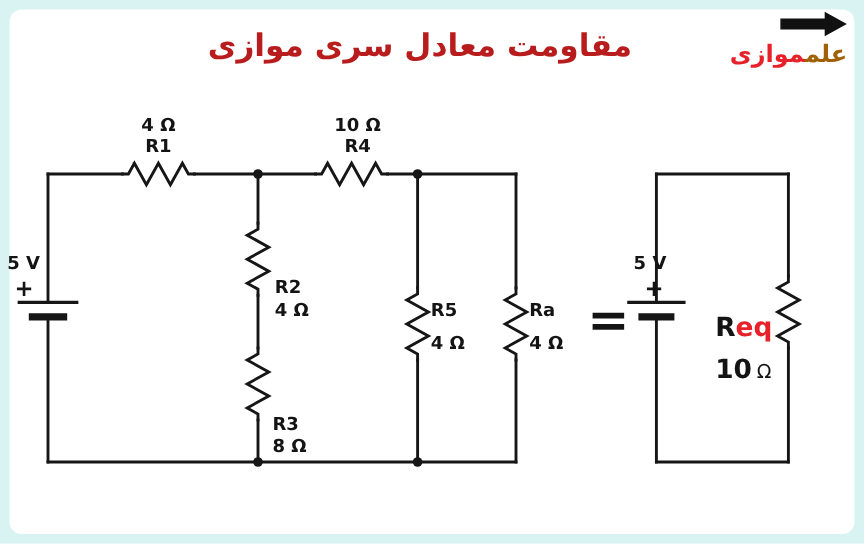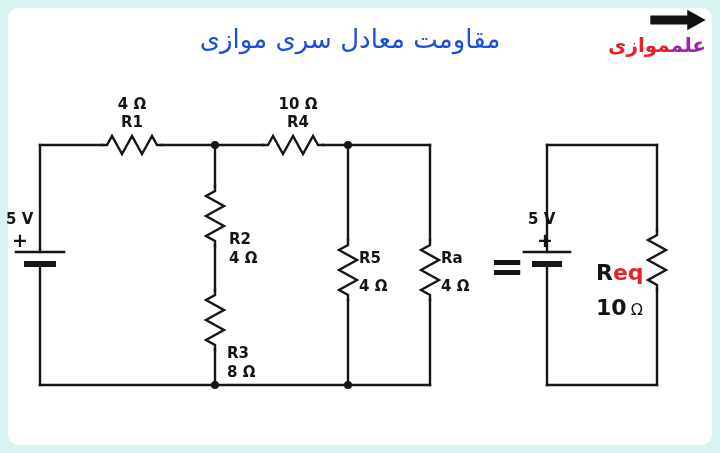--- a/index.html
+++ b/index.html
@@ -4,29 +4,29 @@
 <style>
   html,body{margin:0;padding:0;}
   body{
     width:720px;height:453px;position:relative;overflow:hidden;
     background:#d8f3f1;
     font-family:"DejaVu Sans",sans-serif;
   }
   .panel{position:absolute;inset:8px;background:#ffffff;border-radius:10px;}
   .title{
     position:absolute;top:24px;left:0;right:20px;text-align:center;
-    font-size:26px;font-weight:400;color:#1d4ed8;direction:rtl;
+    font-size:26px;font-weight:700;color:#b91c1c;direction:rtl;
   }
   .logo{
     position:absolute;top:8px;right:14px;display:flex;flex-direction:column;
     align-items:flex-end;gap:2px;
   }
   .logo-arrow{width:56px;height:24px;display:block;}
   .logo-text{font-size:20px;font-weight:700;direction:rtl;line-height:1.1;}
-  .brand-black{color:#a21caf;text-align:right;}
+  .brand-black{color:#a16207;text-align:right;}
   .brand-red{color:#e62129;}
   svg.circuit{position:absolute;left:0;top:0;}
   svg text{font-family:"DejaVu Sans",sans-serif;fill:#141414;}
   .lbl{font-size:15px;font-weight:600;}
   .plus{font-size:19px;font-weight:700;}
   .eq-sign{font-size:42px;font-weight:700;}
   .req-main{font-size:22px;font-weight:700;}
   .req-red{fill:#e62129;}
   .req-unit{font-size:16px;font-weight:400;}
 </style>

